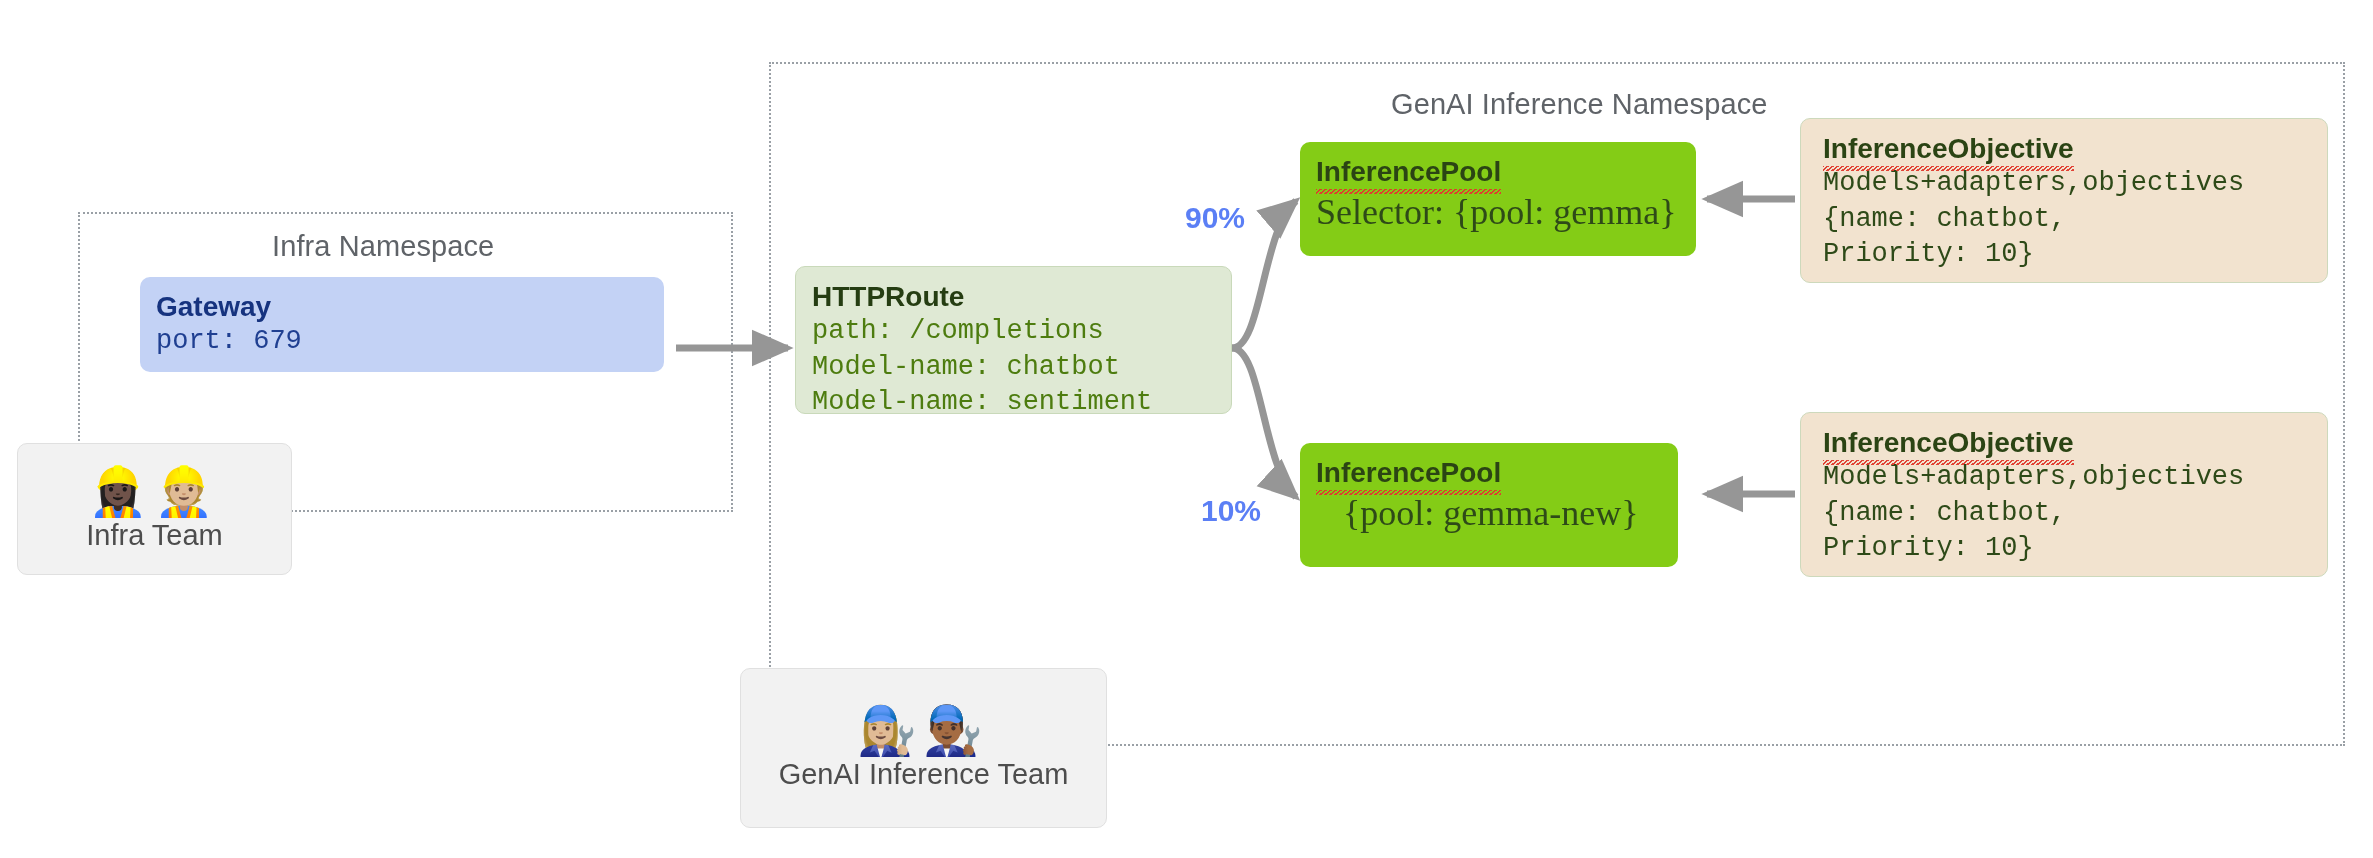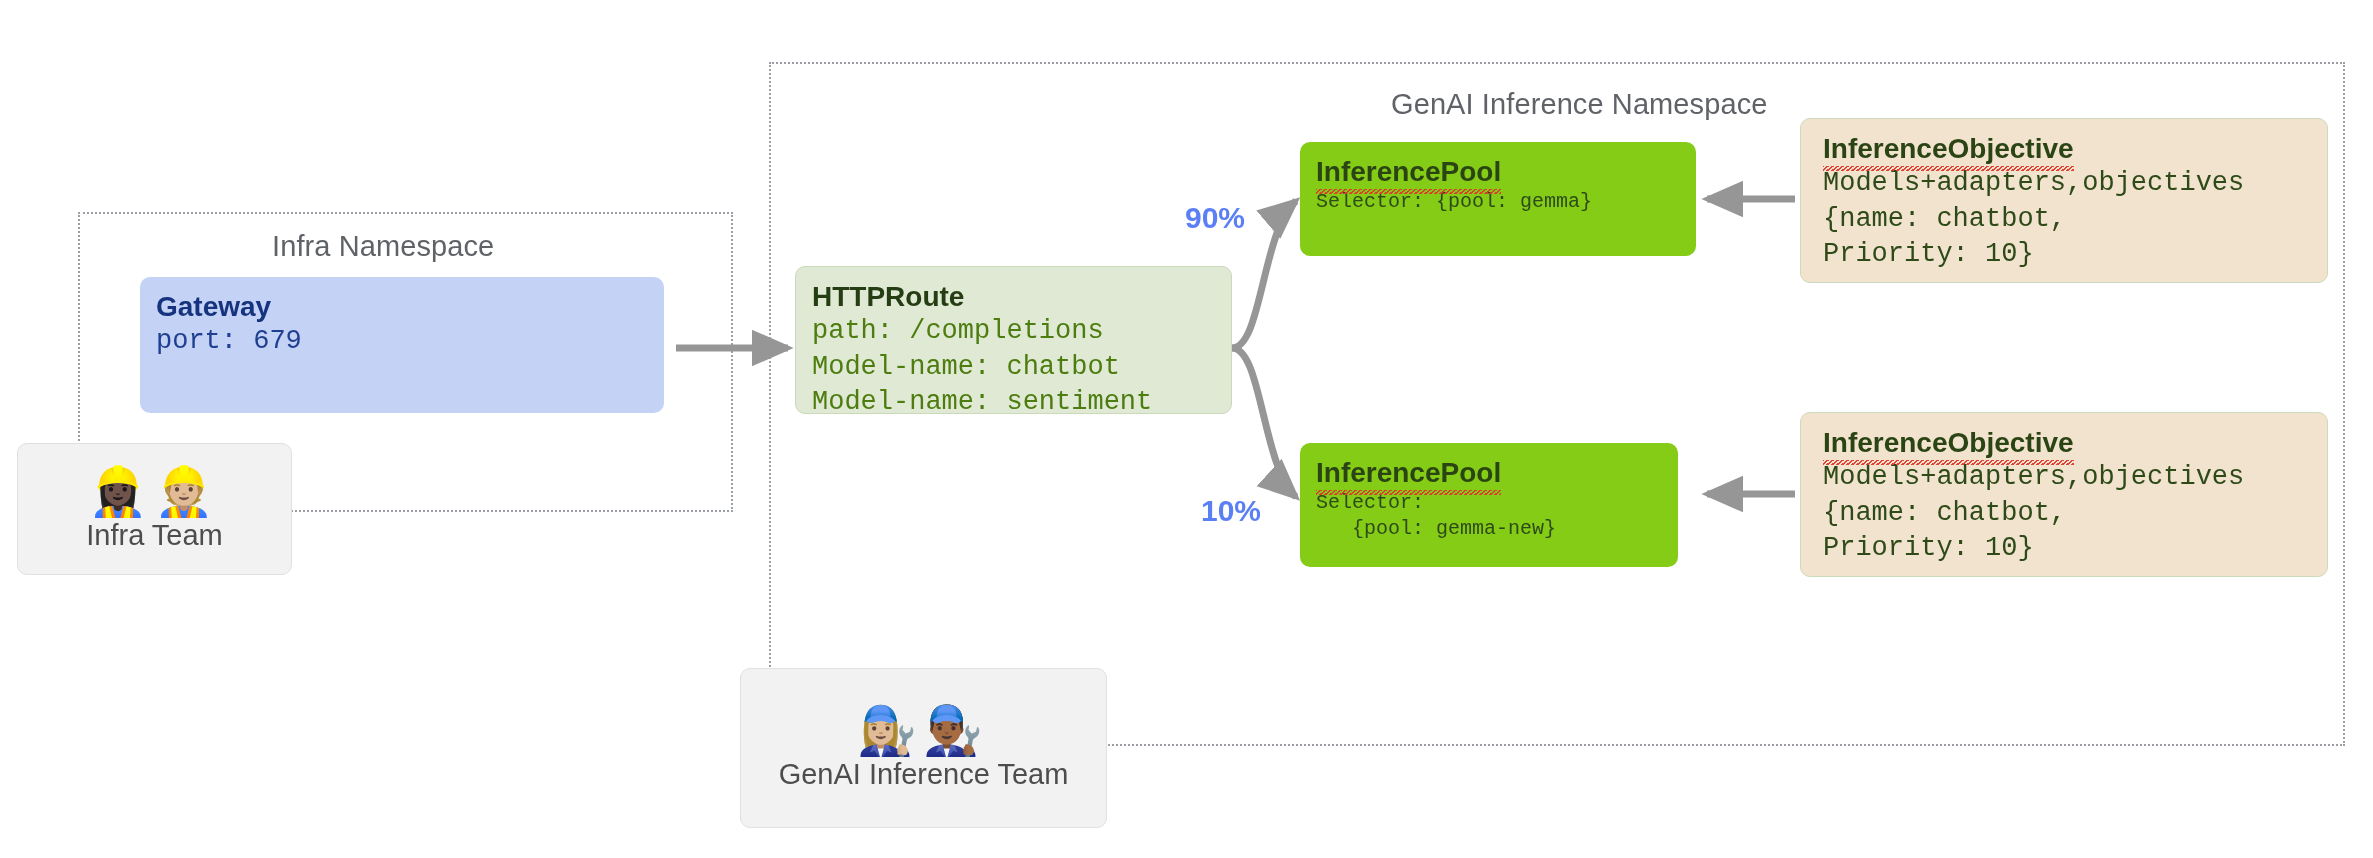--- a/index.html
+++ b/index.html
@@ -48,24 +48,24 @@
     font-family: "Liberation Sans", sans-serif;
     white-space: nowrap;
   }
   .card .line {
     font-size: 27px;
     line-height: 1.32;
     white-space: pre;
     font-family: "Liberation Mono", monospace;
   }
   .card .line-sans {
-    font-size: 20px;
+    font-size: 36px;
     line-height: 1.3;
     white-space: pre;
-    font-family: Liberation Mono, monospace;
+    font-family: Liberation Serif, serif;
   }
 
   
   .card-gateway {
     background: #c3d2f5;
     color: #1b3a8c;
   }
   .card-gateway .title { color: #16337f; }
   .card-gateway .line  { color: #1f3f91; }
 
@@ -185,21 +185,21 @@
 
     <path d="M 1232,348 C 1262,348 1262,230 1296,201" fill="none" stroke="#969696" stroke-width="7" marker-end="url(#arrowhead)"></path>
 
     <path d="M 1232,348 C 1262,348 1262,466 1296,497" fill="none" stroke="#969696" stroke-width="7" marker-end="url(#arrowhead)"></path>
 
     <line x1="1795" y1="199" x2="1707" y2="199" stroke="#969696" stroke-width="7" marker-end="url(#arrowhead)"></line>
 
     <line x1="1795" y1="494" x2="1707" y2="494" stroke="#969696" stroke-width="7" marker-end="url(#arrowhead)"></line>
   </svg>
 
-  <div class="card card-gateway" style="left:140px; top:277px; width:524px; height:136px;">
+  <div class="card card-gateway" style="left:140px; top:277px; width:524px; height:95px;">
     <div class="title">Gateway</div>
     <div class="line">port: 679</div>
   </div>
 
   <div class="card card-httproute" style="left:795px; top:266px; width:437px; height:148px;">
     <div class="title">HTTPRoute</div>
     <div class="line">path: /completions</div>
     <div class="line">Model-name: chatbot</div>
     <div class="line">Model-name: sentiment</div>
   </div>
@@ -208,21 +208,20 @@
     <div class="title">
       <span class="squiggle">InferencePool</span>
     </div>
     <div class="line-sans">Selector: {pool: gemma}</div>
   </div>
 
   <div class="card card-pool" style="left:1300px; top:443px; width:378px; height:124px;">
     <div class="title">
       <span class="squiggle">InferencePool</span>
     </div>
-    <div class="line-sans">Selector:</div>
     <div class="line-sans">   {pool: gemma-new}</div>
   </div>
 
   <div class="card card-objective" style="left:1800px; top:118px; width:528px; height:165px;">
     <div class="title">
       <span class="squiggle">InferenceObjective</span>
     </div>
     <div class="line">Models+adapters,objectives</div>
     <div class="line">{name: chatbot,</div>
     <div class="line">Priority: 10}</div>

